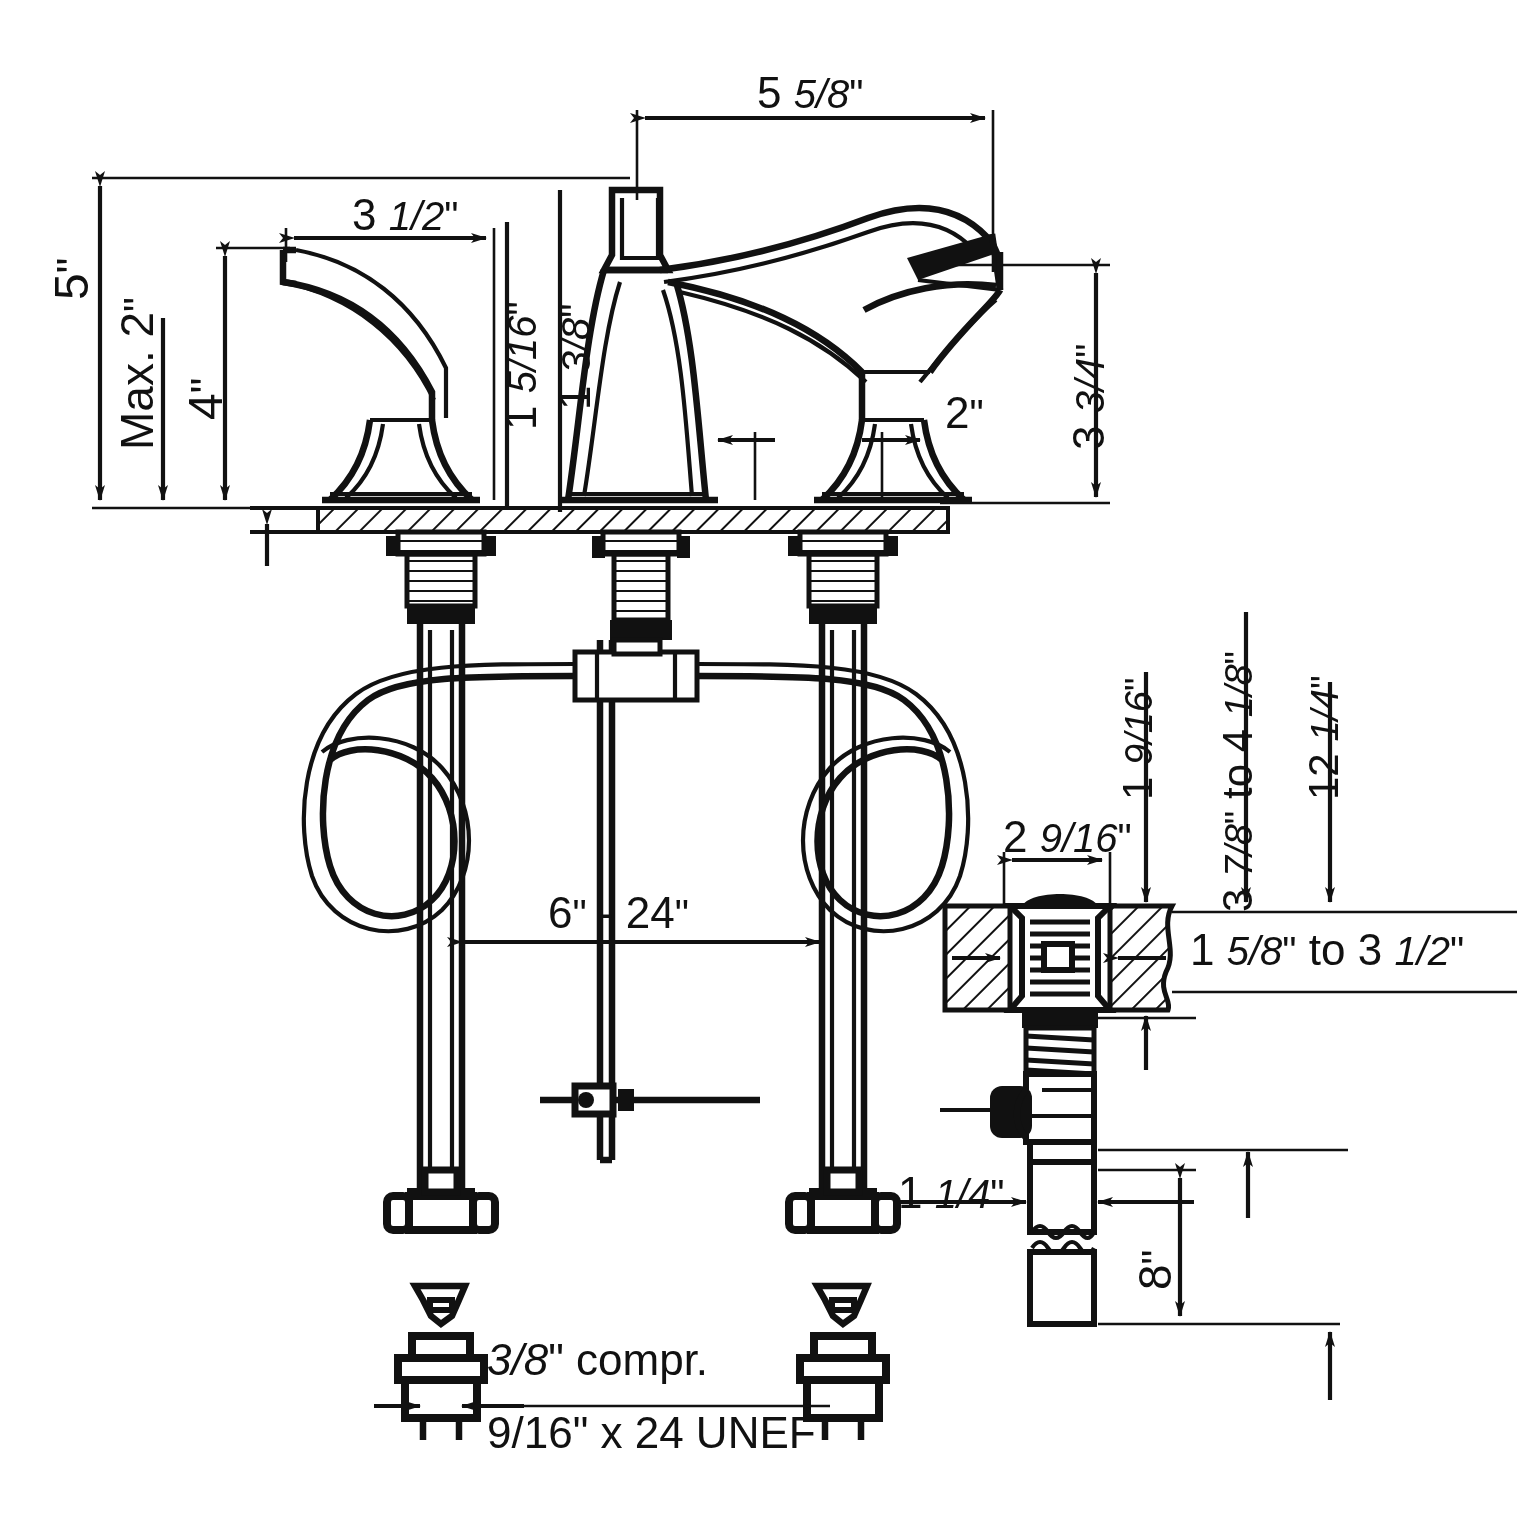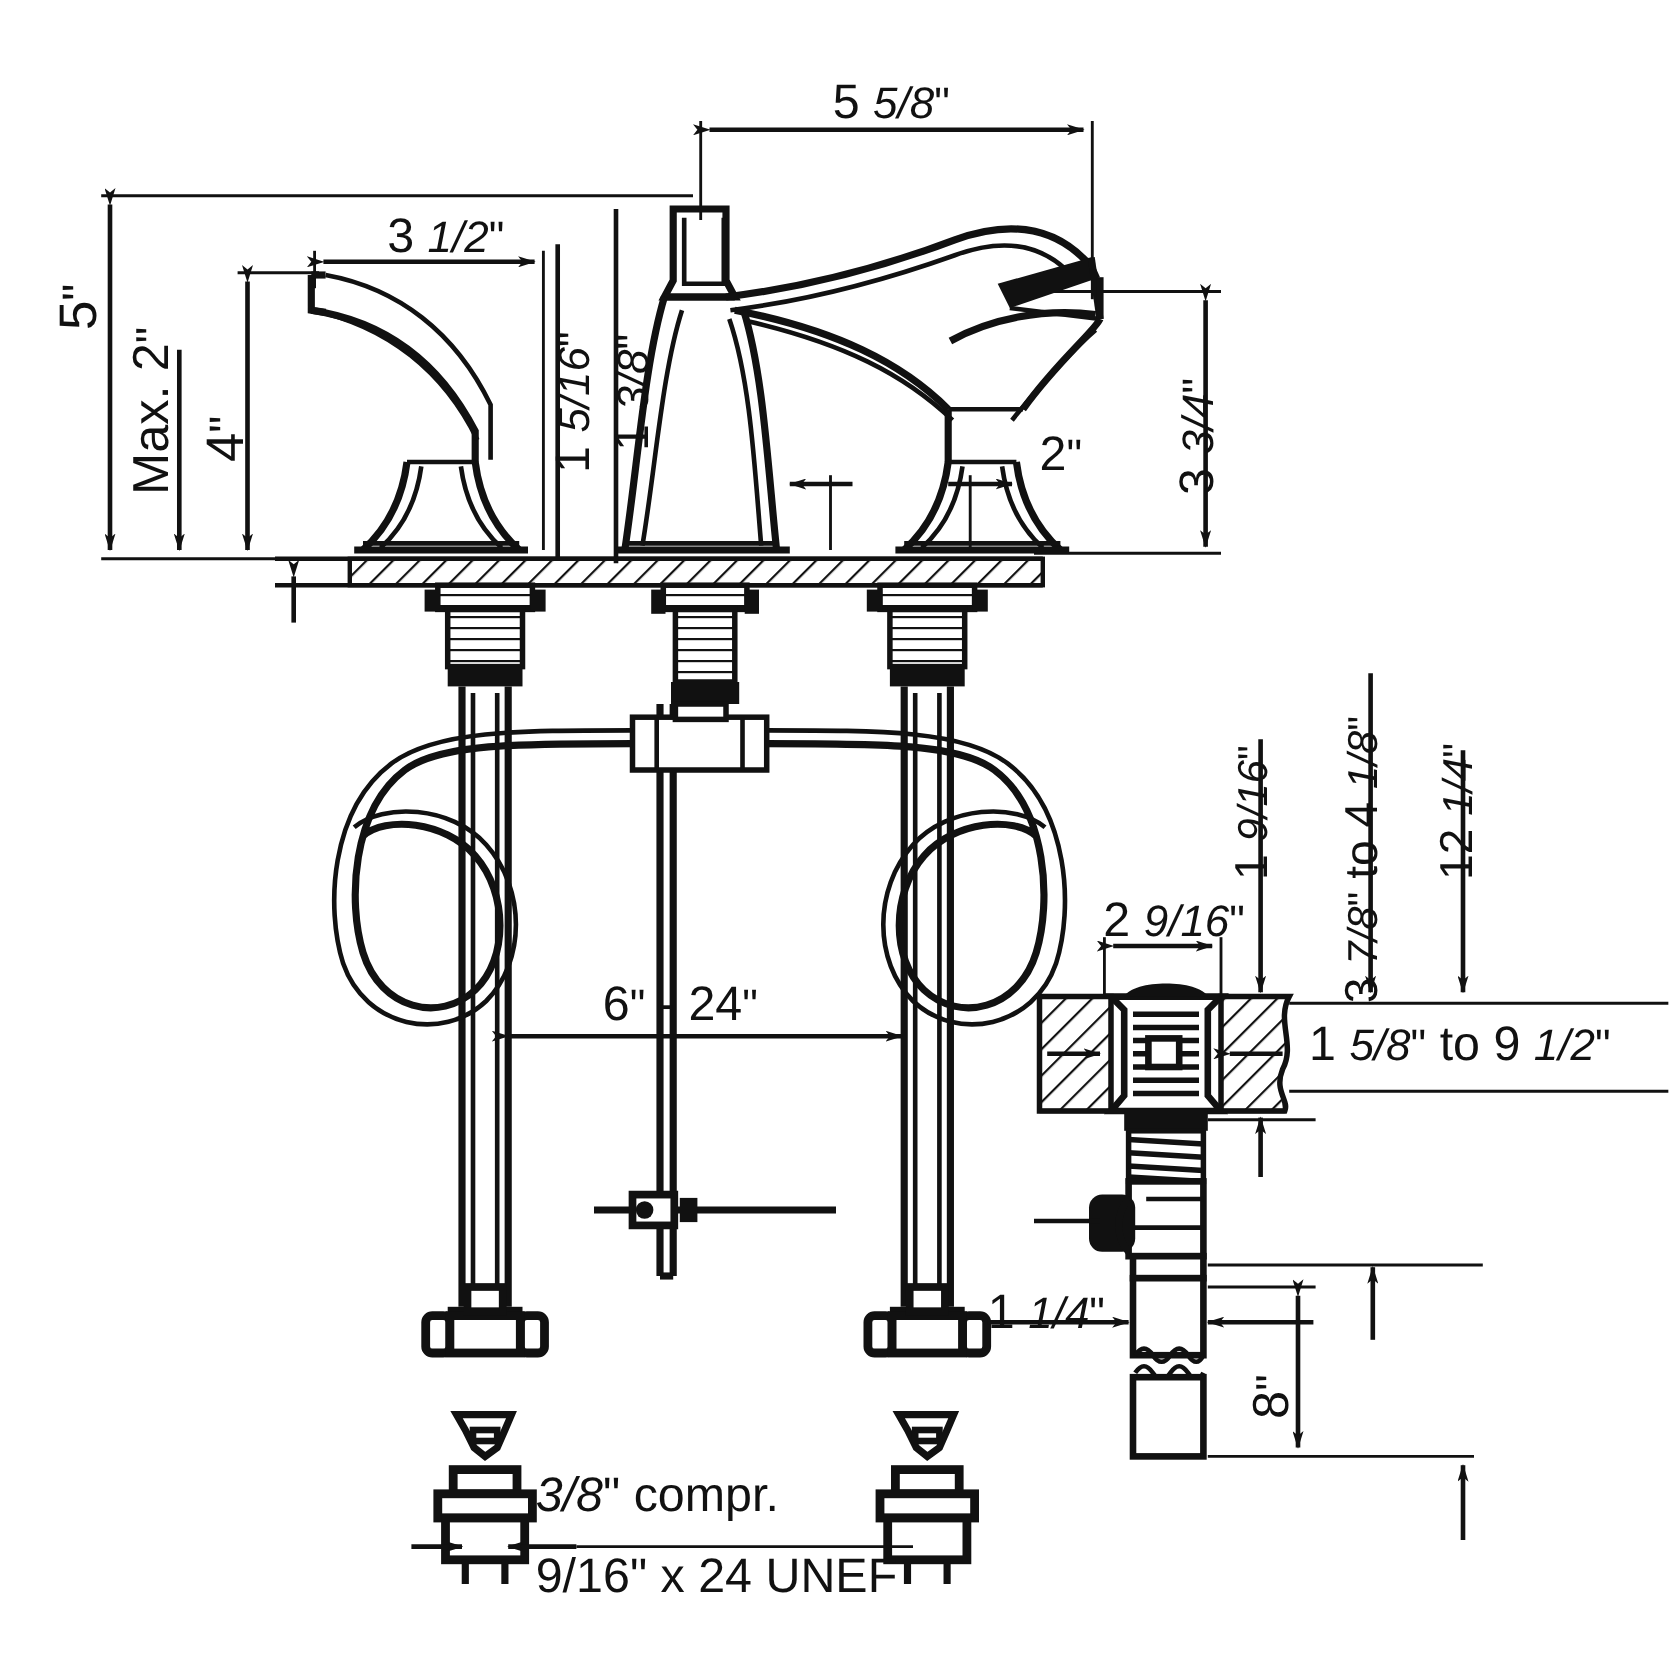--- a/index.html
+++ b/index.html
@@ -429,21 +429,21 @@
 </div>
 
 <div style="position:absolute; left:1300px; top:800px; font-size:42px; color:#111; transform:rotate(-90deg); transform-origin:left top; white-space:nowrap;">
   <span>12</span>
   <span style="font-style:italic; font-size:38px;">1/4</span><span style="font-size:38px;">"</span>
 </div>
 
 <div style="position:absolute; left:1190px; top:925px; font-size:44px; color:#111; white-space:nowrap;">
   <span>1</span>
   <span style="font-style:italic; font-size:40px;">5/8</span><span style="font-size:40px;">"</span>
-  <span>to 9</span>
+  <span>to 3</span>
   <span style="font-style:italic; font-size:40px;">1/2</span><span style="font-size:40px;">"</span>
 </div>
 
 <div style="position:absolute; left:898px; top:1168px; font-size:44px; color:#111; white-space:nowrap;">
   <span>1</span>
   <span style="font-style:italic; font-size:40px;">1/4</span><span style="font-size:40px;">"</span>
 </div>
 
 <div style="position:absolute; left:1128px; top:1290px; font-size:46px; color:#111; transform:rotate(-90deg); transform-origin:left top; white-space:nowrap;">
   <span>8</span><span style="font-size:42px;">"</span>

